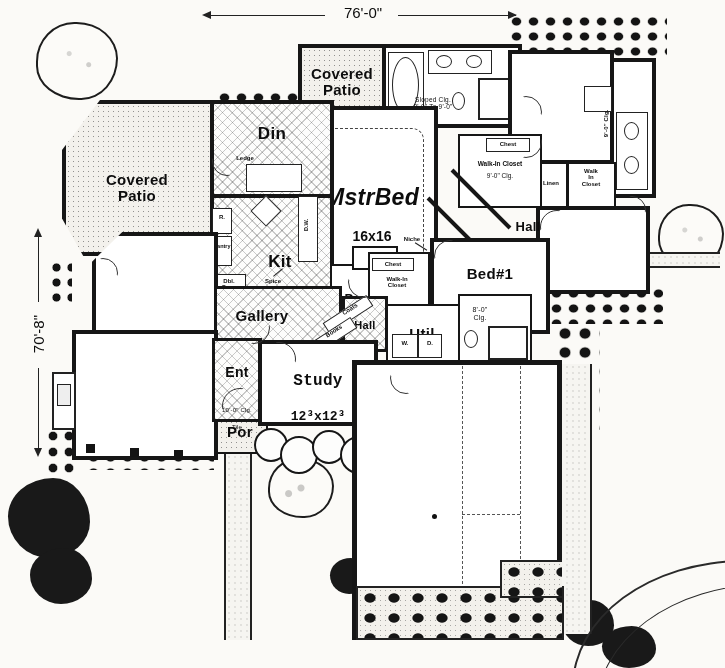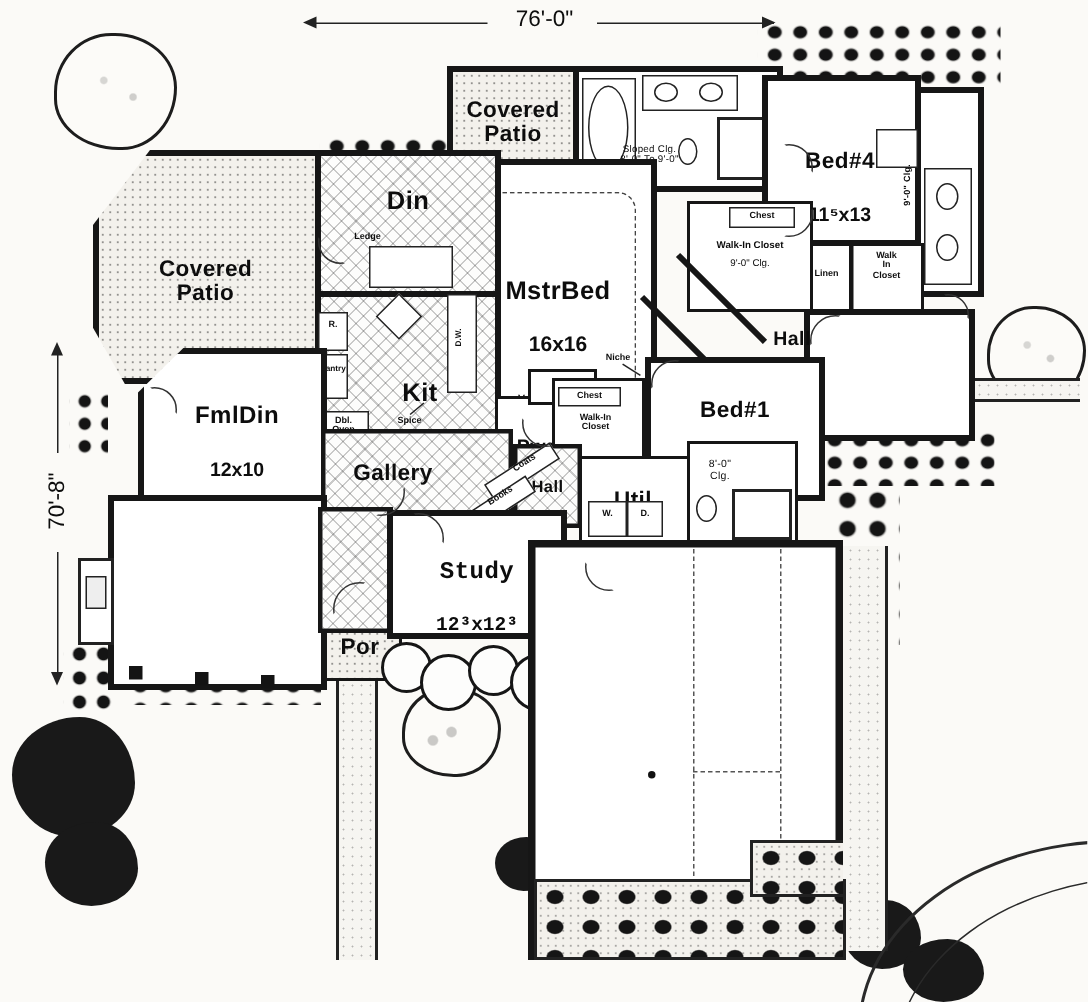--- a/index.html
+++ b/index.html
@@ -100,25 +100,20 @@
   <div class="fix oval" style="left:392px;top:57px;width:27px;height:56px;"></div>
   <div class="fix" style="left:428px;top:50px;width:64px;height:24px;"></div>
   <div class="fix oval" style="left:436px;top:55px;width:16px;height:13px;"></div>
   <div class="fix oval" style="left:466px;top:55px;width:16px;height:13px;"></div>
   <div class="fix xhatch" style="left:478px;top:78px;width:40px;height:42px;border-width:2.5px;"></div>
   <div class="fix oval" style="left:452px;top:92px;width:13px;height:18px;"></div>
   <div class="lbl note" style="left:398px;top:96px;width:70px;font-weight:400;font-size:6.5px;">Sloped Clg.
 8'-0" To 9'-0"</div>
 
   <div class="room" style="left:508px;top:50px;width:106px;height:114px;"></div>
-  <div class="lbl" style="left:514px;top:82px;width:92px;">
-    <span class="name">Bed#4</span><br>
-    <span class="size">11⁵x13</span><br>
-    <span class="note">9'-0" Clg.</span>
-  </div>
   <div class="room" style="left:610px;top:58px;width:46px;height:140px;"></div>
   <div class="fix" style="left:584px;top:86px;width:28px;height:26px;"></div>
   <div class="fix" style="left:616px;top:112px;width:32px;height:78px;"></div>
   <div class="fix oval" style="left:624px;top:122px;width:15px;height:18px;"></div>
   <div class="fix oval" style="left:624px;top:156px;width:15px;height:18px;"></div>
   <div class="lbl note vtext" style="left:586px;top:120px;width:40px;font-size:6px;">9'-0" Clg.</div>
 
   <div class="room thin" style="left:536px;top:162px;width:80px;height:48px;"></div>
   <div class="wall" style="left:566px;top:164px;width:3px;height:44px;"></div>
   <div class="lbl tiny" style="left:536px;top:180px;width:30px;font-size:6px;">Linen</div>
@@ -126,21 +121,21 @@
 In
 Closet</div>
 
   <div class="room" style="left:536px;top:206px;width:114px;height:88px;"></div>
 
   <div class="lightstipple abs" style="left:650px;top:252px;width:70px;height:16px;border-top:2px solid #222;border-bottom:2px solid #222;"></div>
 
   <div class="room" style="left:306px;top:106px;width:132px;height:188px;"></div>
   <div class="dashbox" style="left:318px;top:128px;width:104px;height:150px;"></div>
   <div class="lbl" style="left:316px;top:168px;width:112px;">
-    <span class="name" style="font-size:17px;">MstrBed</span><br>
+    <span class="name" style="font-size:23px;font-style:italic;">MstrBed</span><br>
     <span class="size" style="font-size:14px;">16x16</span><br>
     <span class="note">Vaulted Ceiling
 9'-0" To 13'-0"</span>
   </div>
   <div class="wall" style="left:286px;top:104px;width:22px;height:34px;"></div>
   <div class="lbl note" style="left:278px;top:122px;width:48px;font-size:6px;">See-Thru
 Gas-Log
 Fireplace</div>
   <div class="dimlinev abs" style="left:301px;top:112px;height:12px;"></div>
 
@@ -206,25 +201,20 @@
     <span class="size">12⁹x11</span><br>
     <span class="note">9'-0" Clg.</span>
   </div>
   <div class="room thin" style="left:368px;top:252px;width:62px;height:82px;"></div>
   <div class="fix" style="left:372px;top:258px;width:42px;height:13px;"></div>
   <div class="lbl tiny" style="left:374px;top:261px;width:38px;font-size:6px;">Chest</div>
   <div class="lbl tiny" style="left:372px;top:276px;width:50px;font-size:6px;">Walk-In
 Closet</div>
 
   <div class="room" style="left:92px;top:232px;width:126px;height:106px;clip-path:polygon(24% 0,100% 0,100% 100%,0 100%,0 28%);"></div>
-  <div class="lbl" style="left:108px;top:252px;width:100px;">
-    <span class="name" style="font-size:16px;">FmlDin</span><br>
-    <span class="size">12x10</span><br>
-    <span class="note" style="font-weight:400;">10'-0" Clg.</span>
-  </div>
 
   <div class="room tile thin" style="left:214px;top:286px;width:128px;height:60px;border-width:3px;"></div>
   <div class="lbl" style="left:214px;top:290px;width:96px;">
     <span class="name" style="font-size:15px;">Gallery</span><br>
     <span class="note" style="font-weight:400;">10'-0" Clg.
 Tile</span>
   </div>
   <div class="room tile thin" style="left:342px;top:296px;width:46px;height:56px;border-width:3px;"></div>
   <div class="lbl" style="left:344px;top:298px;width:42px;">
     <span class="name" style="font-size:11px;">Hall</span><br>
@@ -257,20 +247,25 @@
 
   <div class="room" style="left:72px;top:330px;width:146px;height:130px;"></div>
   <div class="fix" style="left:52px;top:372px;width:24px;height:58px;background:#fff;border-width:2.5px;"></div>
   <div class="fix" style="left:57px;top:384px;width:14px;height:22px;background:#eee;"></div>
 
   <div class="post" style="left:86px;top:444px;"></div>
   <div class="post" style="left:130px;top:448px;"></div>
   <div class="post" style="left:174px;top:450px;"></div>
 
   <div class="room tile thin" style="left:212px;top:338px;width:50px;height:84px;border-width:3px;"></div>
+  <div class="lbl" style="left:212px;top:346px;width:50px;">
+    <span class="name" style="font-size:14px;">Ent</span><br>
+    <span class="note" style="font-size:6px;font-weight:400;">10'-0" Clg.
+Tile</span>
+  </div>
 
   <div class="room" style="left:258px;top:340px;width:120px;height:86px;"></div>
   <div class="lbl" style="left:266px;top:356px;width:104px;font-family:Liberation Mono, monospace;">
     <span class="name" style="font-size:16px;">Study</span><br>
     <span class="size">12³x12³</span><br>
     <span class="note" style="font-weight:400;">10'-0" Clg.</span>
   </div>
 
   <div class="bump" style="left:254px;top:428px;"></div>
   <div class="bump" style="left:280px;top:436px;width:34px;height:34px;"></div>

